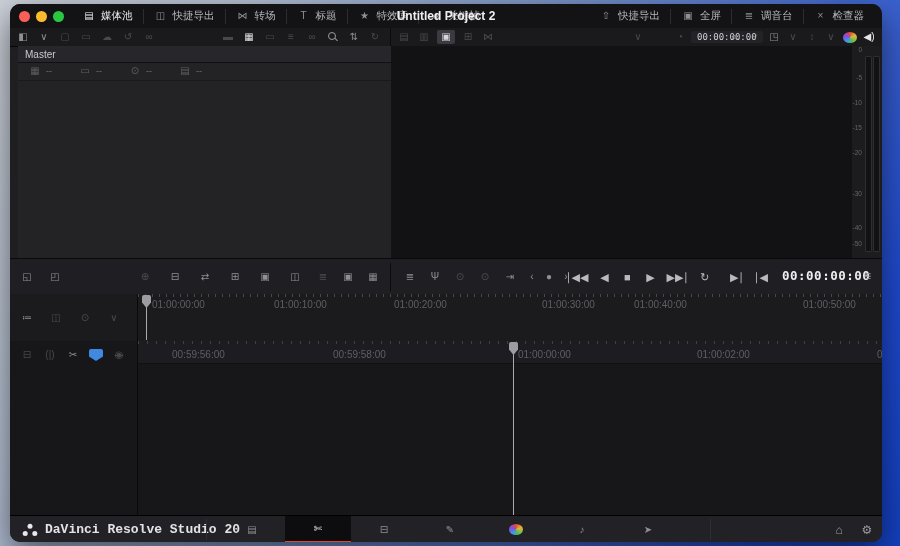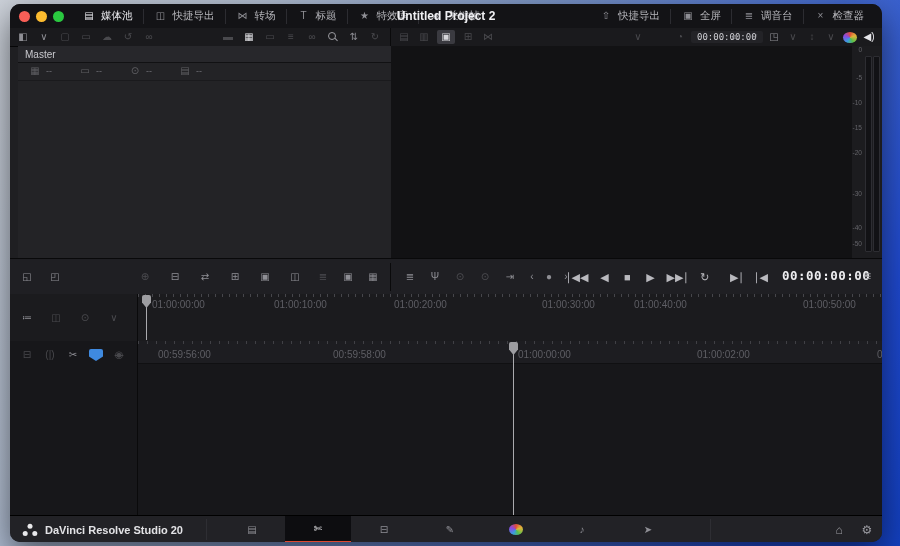--- a/index.html
+++ b/index.html
@@ -99,21 +99,21 @@
     border-bottom:1px solid #101012;}
   .ph{position:absolute;width:1px;background:#aaaaae;z-index:4;}
   .ph::before{content:"";position:absolute;left:-4px;top:0;width:9px;height:13px;background:#9d9da1;
     border-radius:2px 2px 1px 1px;clip-path:polygon(0 0,100% 0,100% 58%,50% 100%,0 58%);}
   .shield{width:9px;height:12px;background:#3f8ae0;border-radius:2px 2px 1px 1px;
     clip-path:polygon(0 0,100% 0,100% 62%,50% 100%,0 62%);}
   .strike{text-decoration:line-through;}
   
   .bottombar{left:0;top:511px;width:872px;height:27px;background:#222226;border-top:1px solid #000;}
   .brand{position:absolute;left:12px;top:0;height:27px;display:flex;align-items:center;gap:7px;}
-  .brand .lbl{color:#e3e3e6;font-size:11px;font-weight:bold;white-space:nowrap;}
+  .brand .lbl{color:#e3e3e6;font-size:13px;font-weight:bold;white-space:nowrap;font-family:Liberation Mono, monospace;}
   .pages{position:absolute;left:209px;top:0;height:27px;}
   .page{width:66px;height:27px;display:flex;align-items:center;justify-content:center;
     color:#87878d;font-size:13px;}
   .page.active{background:#0d0d10;border-bottom:2px solid var(--active-red,#e0472f);
     height:25px;color:var(--accent,#4a8fd6);}
   .br-right{position:absolute;right:8px;top:0;height:27px;display:flex;align-items:center;gap:14px;}
   .br-right .ic{font-size:12px;color:#9a9aa0;}
   .sepline{position:absolute;top:3px;width:1px;height:21px;background:#2e2e33;}
 </style>
 </head>
@@ -351,21 +351,21 @@
         <div class="strip gut-strip">
 
         <span class="ic dim">⊟</span>
             <span class="ic dim">(|)</span>
             <span class="ic">✂</span>
             <span class="ic shield"></span>
             <span class="ic dim strike">◉</span>
           </div>
       </div>
       <div class="ticks"></div>
-      <span class="tick-label" style="left:148px">00:59:56:00</span>
+      <span class="tick-label" style="left:162px">00:59:56:00</span>
       <span class="tick-label" style="left:323px">00:59:58:00</span>
       <span class="tick-label" style="left:508px">01:00:00:00</span>
       <span class="tick-label" style="left:687px">01:00:02:00</span>
       <span class="tick-label" style="left:867px">01:00:04:00</span>
       <div class="ph" style="left:503px;top:1px;height:173px"></div>
     </div>
 
     <div class="bottombar abs">
       <div class="brand">
         <svg width="16" height="14" viewBox="0 0 16 14">

